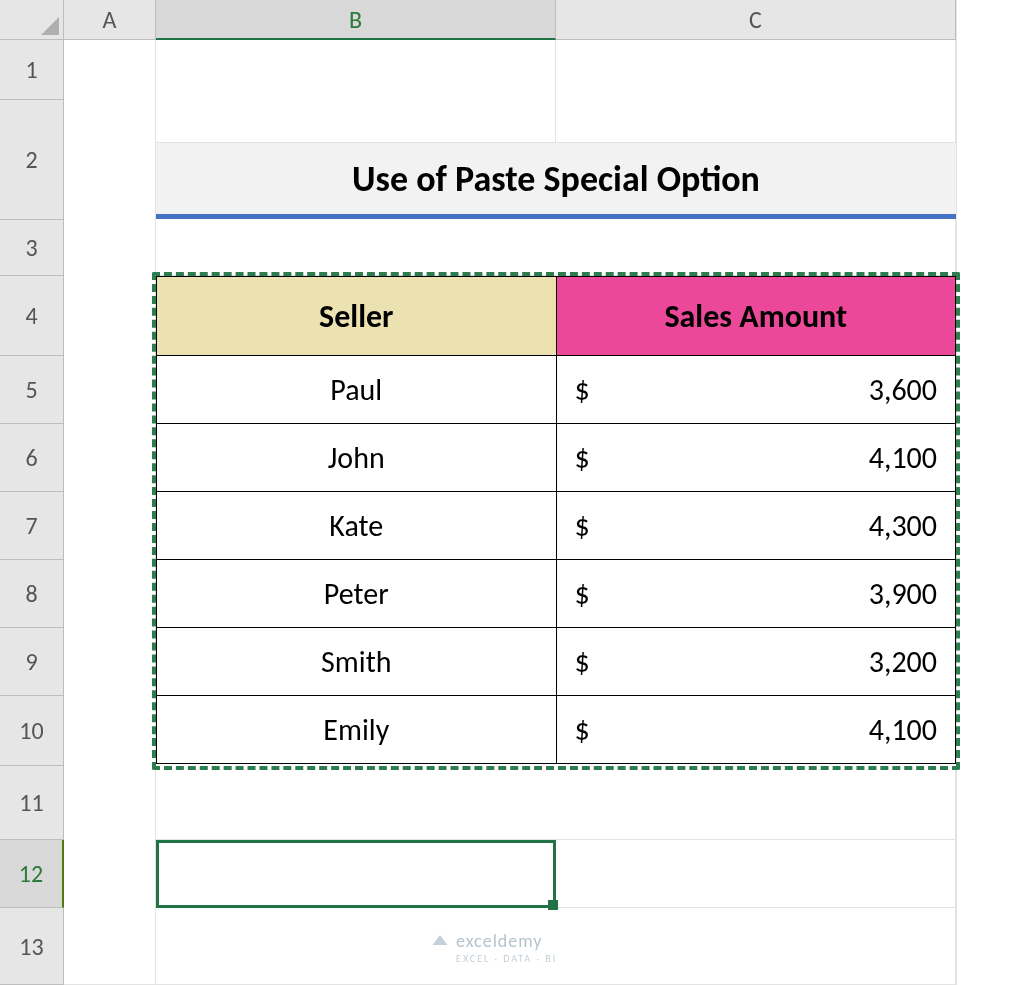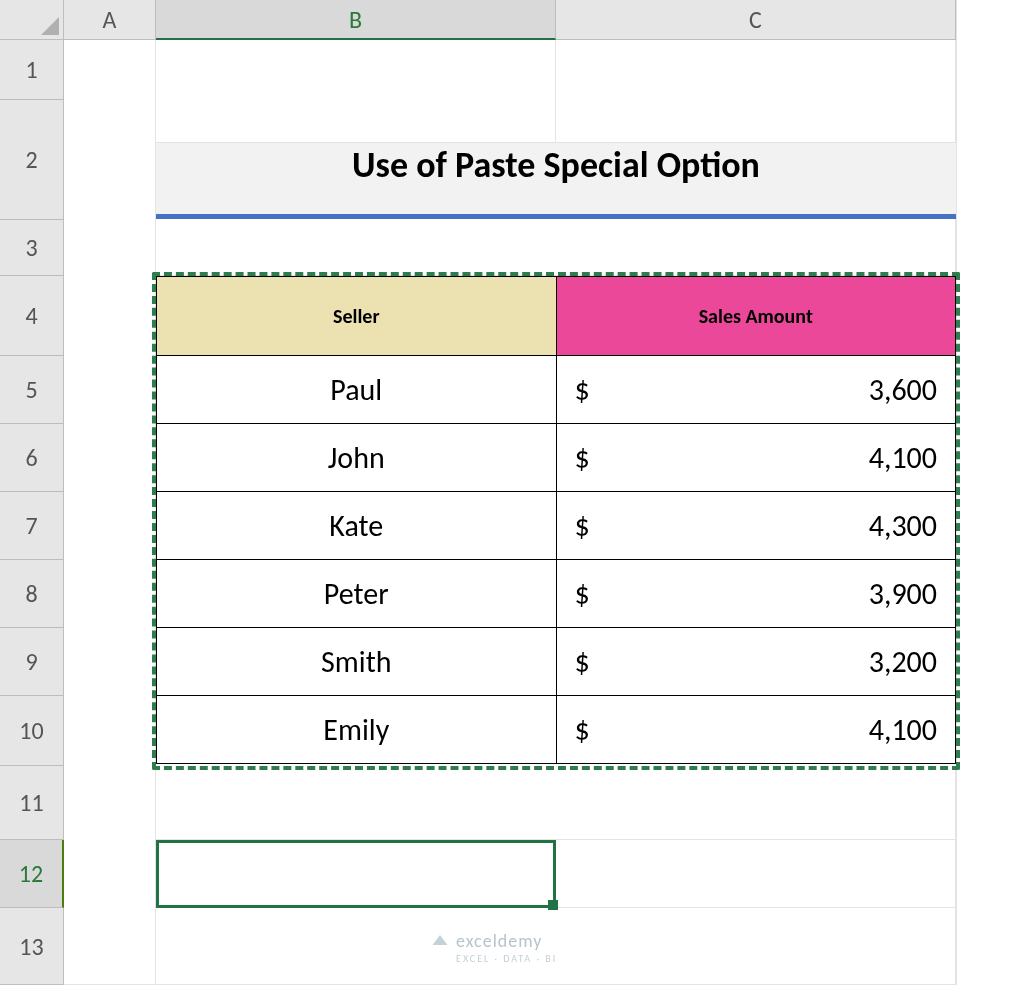--- a/index.html
+++ b/index.html
@@ -48,33 +48,33 @@
     border-right:1px solid #bdbdbd; border-bottom:1px solid #bdbdbd;
     display:flex; align-items:center; justify-content:center;
     font-size:24px; color:#555; cursor:pointer;}
   
   .cell { position:absolute; border-right:1px solid #e3e3e3; border-bottom:1px solid #e3e3e3; background:#fff;}
   
   .title-wrap {
     position:absolute;
     left:156px; top:143px; width:800px; height:76px;
     background:#f2f2f2;
-    display:flex; align-items:flex-start; justify-content:center;
+    display:flex; align-items:center; justify-content:center;
     border-bottom:5px solid #4472c4;
   }
   .title-text { font-size:36px; font-weight:700; color:#000; }
   
   .table-wrap {
     position:absolute;
     left:156px; top:276px; width:800px; height:490px;
   }
   .thead-row { display:flex; height:80px;}
   .th {
     flex:1; display:flex; align-items:center; justify-content:center;
-    font-size:20px; font-weight:700; border:1px solid #000;
+    font-size:32px; font-weight:700; border:1px solid #000;
   }
   .th-seller { background:#ece1b0; }
   .th-amount { background:#ec4899; border-left:none;}
   .trow { display:flex; height:68px;}
   .td {
     flex:1; border:1px solid #000; border-top:none;
     display:flex; align-items:center; font-size:30px; padding:16px 18px;
     background:#fff;
   }
   .td.seller { justify-content:center;}

